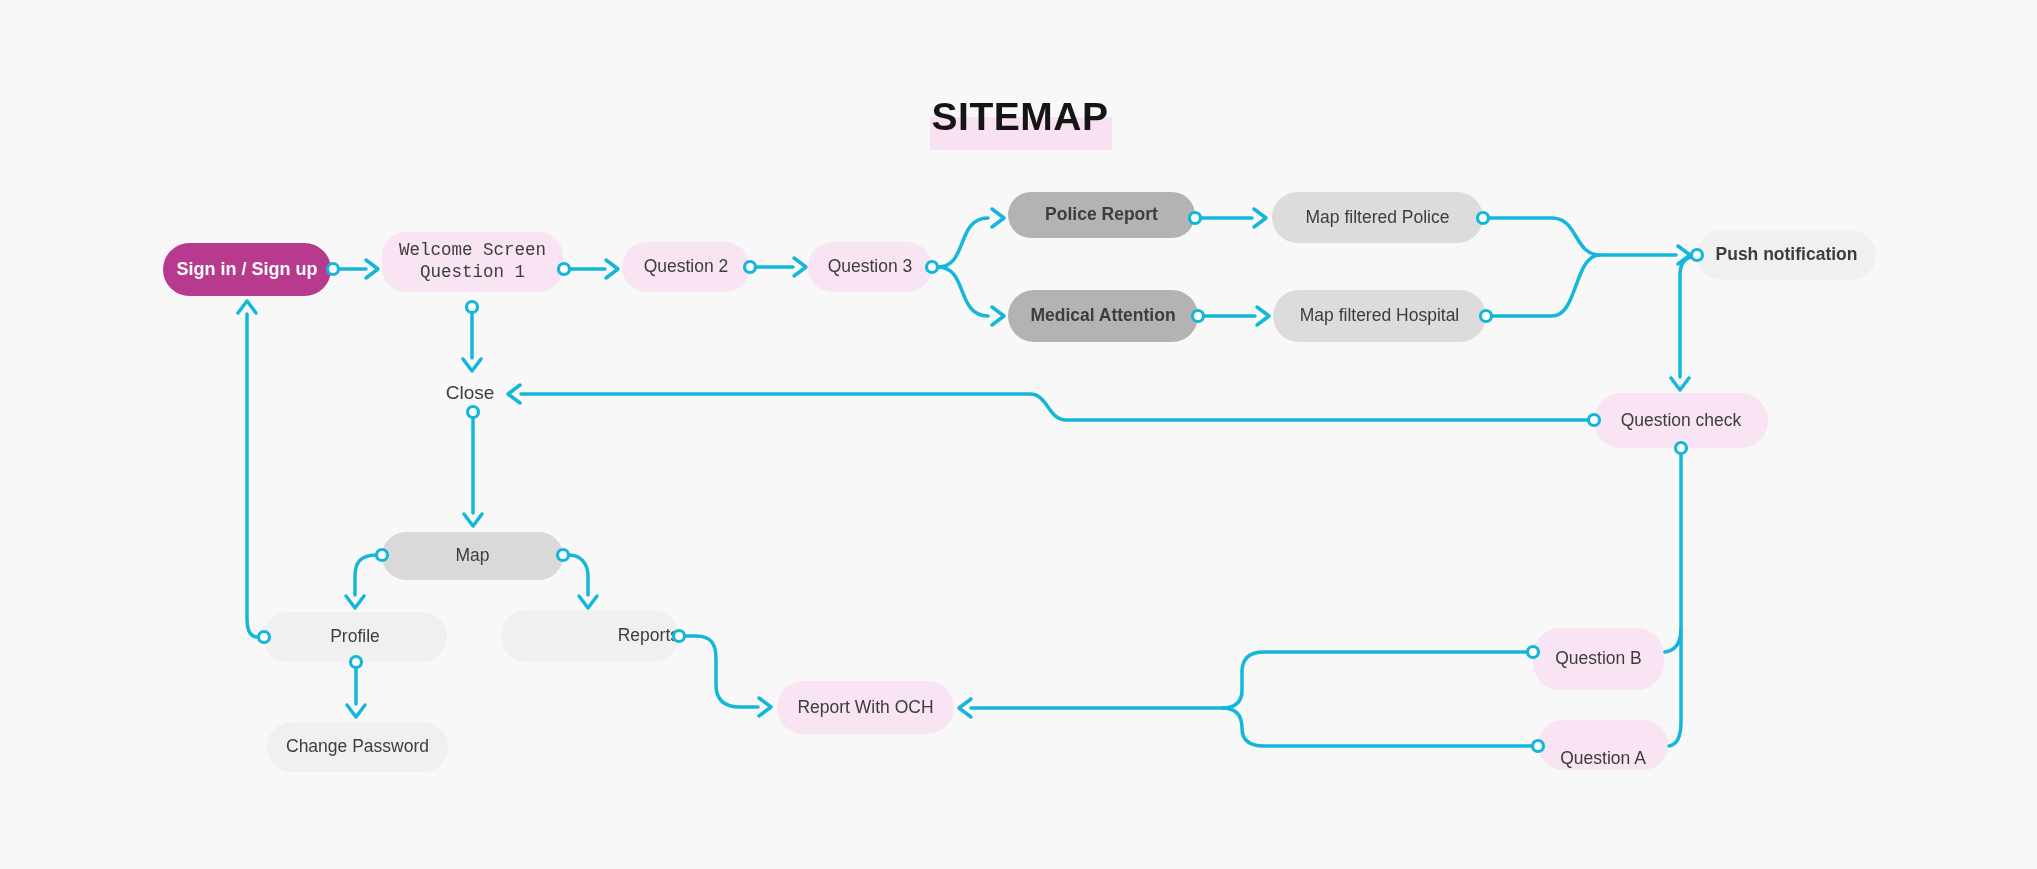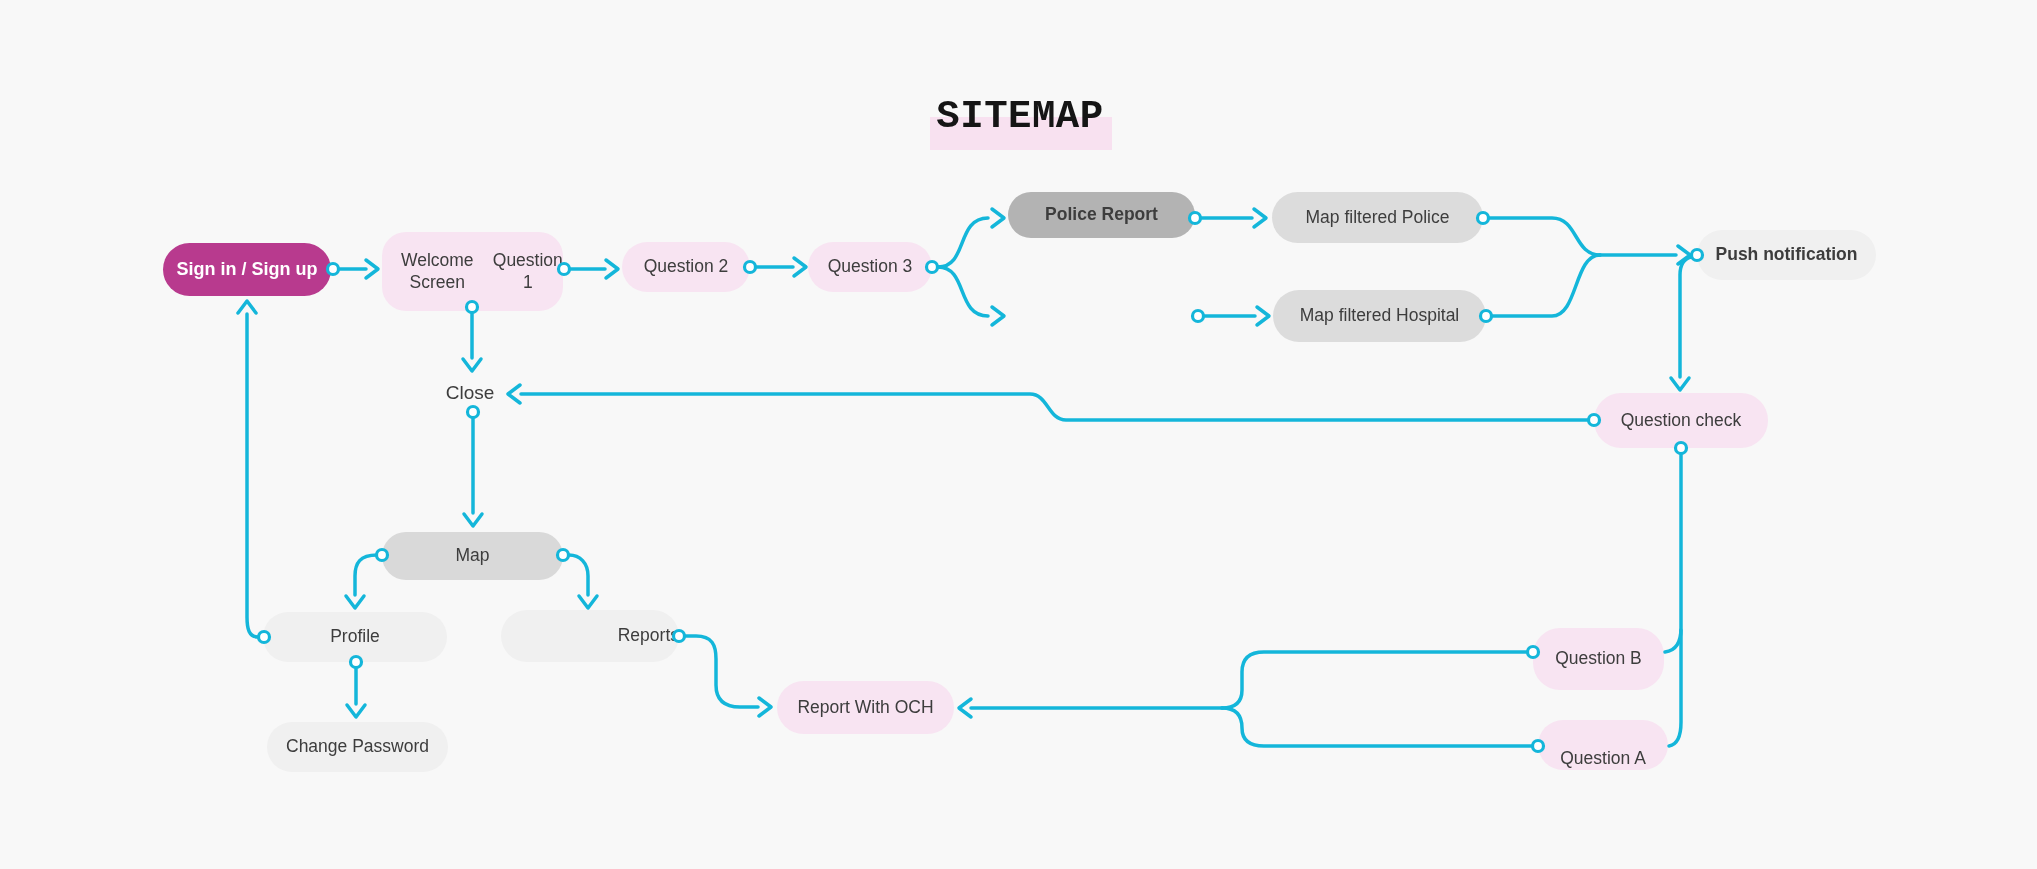--- a/index.html
+++ b/index.html
@@ -4,21 +4,21 @@
 <style>
   html,body{margin:0;padding:0;background:#f8f8f8;}
   .canvas{
     position:relative;width:2037px;height:869px;background:#f8f8f8;overflow:hidden;
     font-family:"Liberation Sans","DejaVu Sans",sans-serif;color:#3d3d3d;
   }
   
   .title-wrap{position:absolute;left:925px;top:96px;width:190px;height:56px;}
   .title-hl{position:absolute;left:5px;top:21px;width:182px;height:33px;background:#f8e1f0;}
   .title-text{position:absolute;left:0;top:0;width:190px;text-align:center;
-    font-size:39px;font-weight:800;letter-spacing:.5px;color:#151515;line-height:1.1;font-family:Liberation Mono, monospace;}
+    font-size:39px;font-weight:800;letter-spacing:.5px;color:#151515;line-height:1.1;}
   
   .node{position:absolute;display:flex;align-items:center;justify-content:center;
     text-align:center;font-size:17.5px;border-radius:27px;line-height:1.25;}
   .n-primary{background:#b83a8e;color:#ffffff;font-weight:700;font-size:18px;}
   .n-pink{background:#f8e4f2;}
   .n-gray{background:#b3b3b3;font-weight:600;}
   .n-lgray{background:#dcdcdc;}
   .n-map{background:#d9d9d9;}
   .n-ghost{background:#f0f0f0;}
   .n-bold{font-weight:600;}
@@ -35,37 +35,40 @@
 
   <div class="title-wrap">
     <div class="title-hl"></div>
     <div class="title-text">SITEMAP</div>
   </div>
 
   <div class="node n-primary" style="left:163px;top:243px;width:168px;height:53px;">
     <span>Sign in / Sign up</span>
   </div>
 
-  <div class="node n-pink" style="left:382px;top:232px;width:181px;height:79px;border-radius:24px;flex-direction:row;">
+  <div class="node n-pink" style="left:382px;top:232px;width:181px;height:60px;border-radius:24px;flex-direction:column;font-family:Liberation Mono, monospace;">
     <span>Welcome Screen</span>
     <span>Question 1</span>
   </div>
 
   <div class="node n-pink" style="left:622px;top:242px;width:128px;height:50px;">
     <span>Question 2</span>
   </div>
 
   <div class="node n-pink" style="left:808px;top:242px;width:124px;height:50px;">
     <span>Question 3</span>
   </div>
 
   <div class="node n-gray" style="left:1008px;top:192px;width:187px;height:46px;">
     <span>Police Report</span>
   </div>
 
+  <div class="node n-gray" style="left:1008px;top:290px;width:190px;height:52px;">
+    <span>Medical Attention</span>
+  </div>
 
   <div class="node n-lgray" style="left:1272px;top:192px;width:211px;height:51px;">
     <span>Map filtered Police</span>
   </div>
 
   <div class="node n-ghost n-bold" style="left:1697px;top:230px;width:179px;height:50px;">
     <span>Push notification</span>
   </div>
 
   <div class="node n-lgray" style="left:1273px;top:290px;width:213px;height:52px;">

